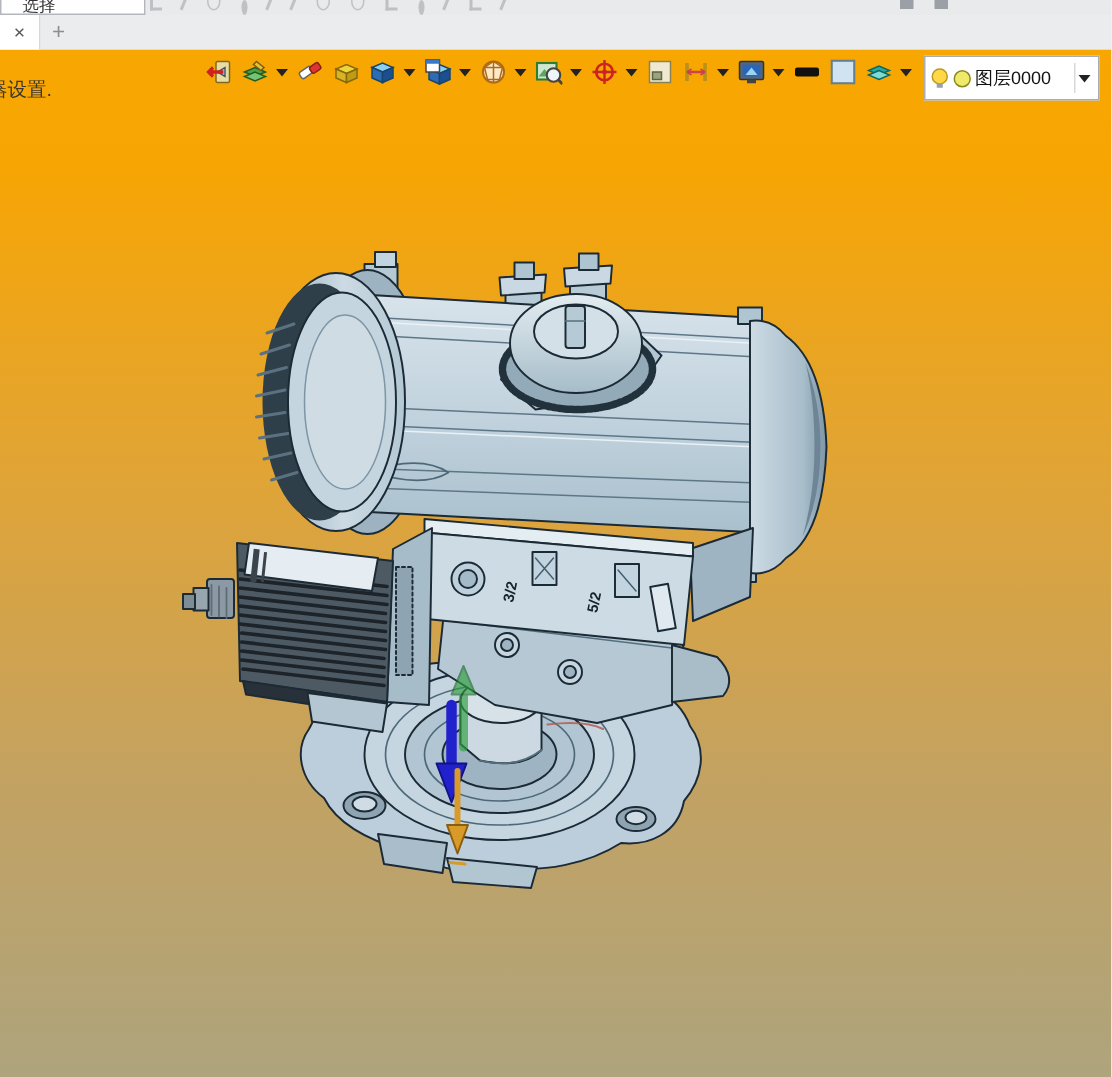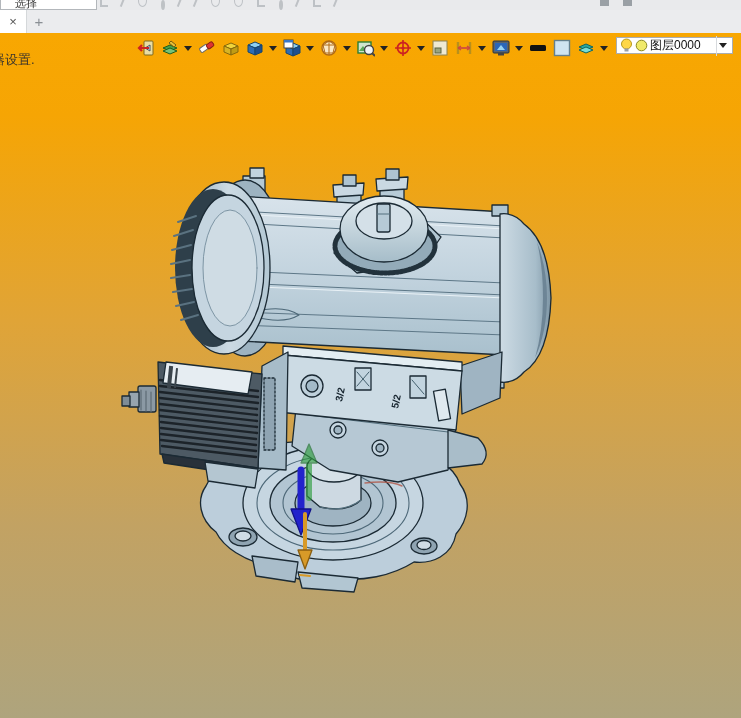--- a/index.html
+++ b/index.html
@@ -29,21 +29,21 @@
   
   .viewport { position:absolute; left:0; top:33px; width:741px; height:685px;
               background:linear-gradient(180deg,#F8A701 0%, #F6A504 12%, #E0A437 42%, #C2A263 72%, #AEA47D 100%); z-index:1; }
   .overlay-text { position:absolute; left:-8px; top:18px; font-size:13px; color:#3b352c; z-index:3; white-space:nowrap; }
 
   
   .toolbar { position:absolute; left:137px; top:3px; height:24px; display:flex; align-items:center; gap:6px; z-index:4; }
   .tbi { width:18px; height:18px; display:flex; align-items:center; justify-content:center; }
   .caret { width:0; height:0; border-left:4px solid transparent; border-right:4px solid transparent; border-top:5px solid #222; margin-left:-1px; }
 
-  .layercombo { position:absolute; left:616px; top:4px; width:117px; height:17px; background:#fff; border:1px solid #a9adb1;
+  .layercombo { position:absolute; left:616px; top:4px; width:117px; height:30px; background:#fff; border:1px solid #a9adb1;
                 display:flex; align-items:center; padding:0 2px 0 3px; gap:2px; z-index:4; }
   .layercombo .lbl { flex:1; font-size:12px; color:#111; }
   .lc-caret { width:14px; height:20px; border-left:1px solid #d7dadd; display:flex; align-items:center; justify-content:center; }
 
   .model-svg { position:absolute; left:0; top:0; width:741px; height:718px; z-index:2; pointer-events:none; }
 </style>
 </head>
 <body>
 
 <div class="screen">

